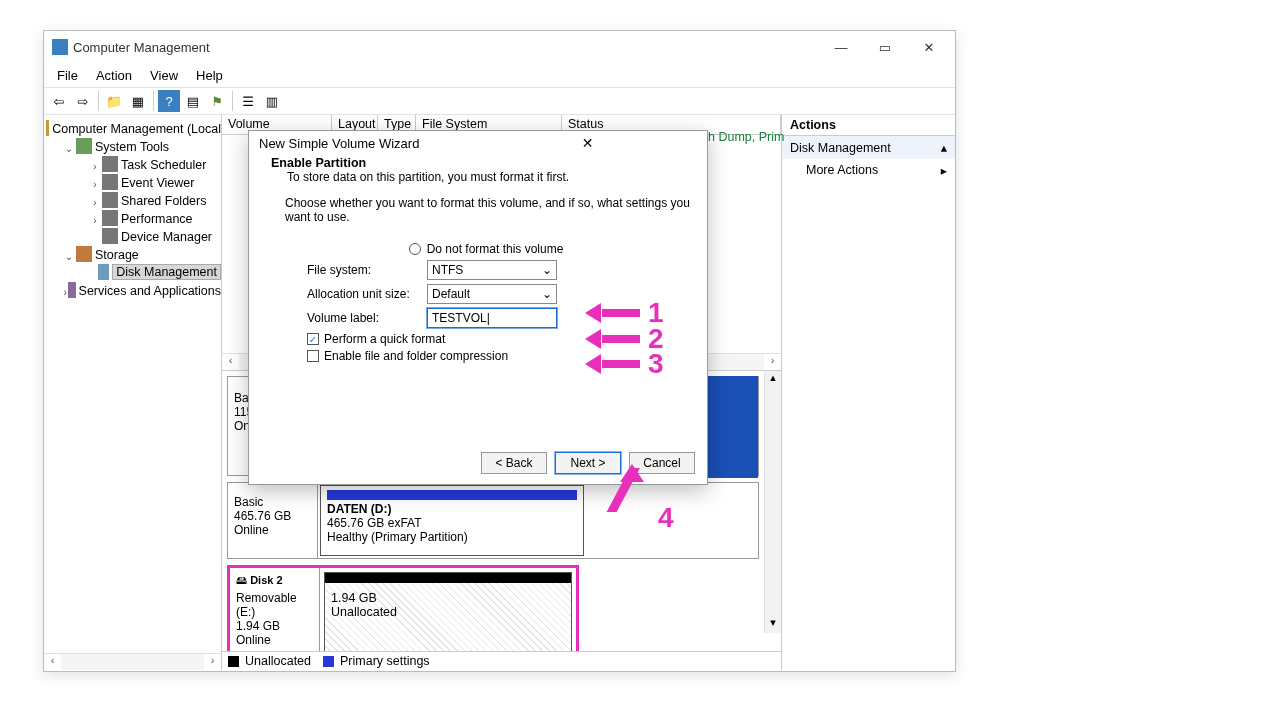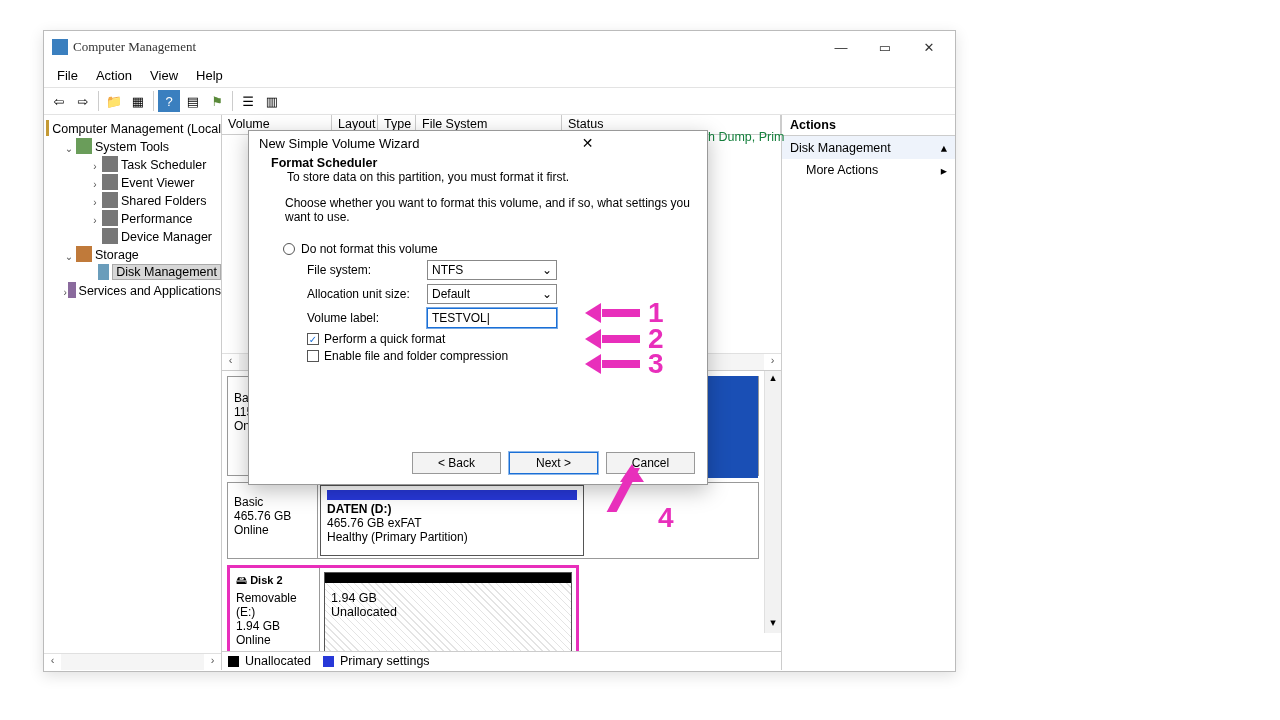--- a/index.html
+++ b/index.html
@@ -1,19 +1,19 @@
 <!DOCTYPE html>
 <html><head>
 <meta charset="utf-8">
 <style>
   * { box-sizing: border-box; font-family: "Segoe UI", Tahoma, sans-serif; }
   body { margin: 0; background: #fff; width: 1280px; height: 720px; position: relative; }
   .main-window { position: absolute; left: 43px; top: 30px; width: 913px; height: 642px; border: 1px solid #bbb; background: #fff; box-shadow: 0 4px 14px rgba(0,0,0,.12); }
   .titlebar { height: 32px; display: flex; align-items: center; padding: 0 4px; font-size: 13px; color: #333; }
-  .titlebar .title { margin-left: 5px; flex: 1; font-family: Liberation Serif, serif; }
+  .titlebar .title { margin-left: 5px; flex: 1; }
   .title-icon { width: 16px; height: 16px; display: inline-block; background: #3a7fbf; margin-left:4px;}
   .winbtns { display: flex; }
   .winbtn { width: 44px; height: 30px; display: flex; align-items: center; justify-content: center; font-size: 13px; color: #333; }
   .menubar { height: 24px; display: flex; align-items: center; padding: 0 4px; font-size: 13px; }
   .menubar span { padding: 2px 9px; }
   .toolbar { height: 28px; display: flex; align-items: center; padding: 0 4px; border-top: 1px solid #e3e3e3; border-bottom: 1px solid #e3e3e3; gap: 2px; }
   .tbtn { width: 22px; height: 22px; border: 1px solid transparent; display: inline-flex; align-items: center; justify-content: center; font-size: 13px; }
   .tsep { width:1px; height: 20px; background:#ccc; margin:0 2px; }
   .body { display: flex; height: calc(100% - 32px - 24px - 28px - 1px); }
   .tree { width: 178px; border-right: 1px solid #ccc; font-size: 12.5px; padding: 3px 0; overflow:hidden; position:relative; }
@@ -61,31 +61,31 @@
   .asec { padding:4px 8px; background:#eef3fb; display:flex; align-items:center; justify-content:space-between;}
   .amore{ padding:4px 8px 4px 24px; display:flex; justify-content:space-between;}
   
   .dialog { position:absolute; left:248px; top:130px; width:460px; height:355px; border:1px solid #999; background:#fff; box-shadow:0 6px 20px rgba(0,0,0,.25); font-size:12px; z-index:20;}
   .dlg-title { padding:4px 10px; font-size:13px; display:flex; align-items:center;}
   .dlg-title span{flex:1;}
   .dlg-close{ width:22px; text-align:center; font-size:14px;}
   .dlg-head { padding:1px 14px 8px 22px;}
   .dlg-head b{font-weight:bold; font-size:12.5px;}
   .dlg-body { padding:8px 18px 2px 34px;}
-  .radio-row{ display:flex; align-items:center; gap:6px; margin:4px 0;}
+  .radio-row{ display:flex; align-items:center; gap:6px; margin:4px 0;justify-content:center;}
   .radio{ width:12px; height:12px; border:1px solid #555; border-radius:50%; display:inline-flex; align-items:center; justify-content:center;}
   .radio.checked::after{content:""; width:6px; height:6px; background:#000; border-radius:50%;}
   .form-row{ display:flex; align-items:center; margin:4px 0 4px 24px;}
   .form-row label{ width:120px;}
   .sel-box, .txt-box{ width:130px; height:20px; border:1px solid #888; font-size:12px; padding:1px 4px; background:#fff; display:flex; align-items:center; justify-content:space-between;}
   .txt-box{ border:1px solid #1a6fd6; box-shadow:0 0 0 1px rgba(26,111,214,.6);}
   .chk-row{ display:flex; align-items:center; gap:5px; margin:3px 0 3px 24px;}
   .chk{ width:12px; height:12px; border:1px solid #555; display:inline-flex; align-items:center; justify-content:center; font-size:10px; color:#1a6fd6;}
   .dlg-btns{ position:absolute; bottom:10px; right:12px; display:flex; gap:8px;}
-  .btn{ width:89px; height:22px; border:1px solid #999; background:#f3f3f3; font-size:12px; display:flex; align-items:center; justify-content:center;}
+  .btn{ width:66px; height:22px; border:1px solid #999; background:#f3f3f3; font-size:12px; display:flex; align-items:center; justify-content:center;}
   .btn.primary{ border:1px solid #1a6fd6; box-shadow:0 0 0 1px rgba(26,111,214,.5);}
   
   .ann { position:absolute; z-index:30; pointer-events:none;}
   .arrow-r { color:#e82fbb; font-weight:700; display:flex; align-items:center;}
   .arrow-r .shaft{ width:38px; height:8px; background:#e82fbb;}
   .arrow-r .head{ width:0;height:0; border-top:10px solid transparent; border-bottom:10px solid transparent; border-right:16px solid #e82fbb; margin-right:1px;}
   .arrow-r .num{ font-size:28px; margin-left:8px;}
   .arrow-d { position:absolute; z-index:30; pointer-events:none;}
   .arrow-d .shaft{ width:10px; height:44px; background:#e82fbb; transform:skewX(-28deg); transform-origin:top left;}
   .arrow-d .head{ width:0;height:0; border-left:12px solid transparent; border-right:12px solid transparent; border-bottom:18px solid #e82fbb; position:absolute; top:-4px; left:-10px;}
@@ -279,21 +279,21 @@
 </div>
 
 <div class="peek">h Dump, Prim</div>
 
 <div class="dialog">
   <div class="dlg-title">
     <span>New Simple Volume Wizard</span>
     <span class="dlg-close">✕</span>
   </div>
   <div class="dlg-head">
-    <b>Format Scheduler</b>
+    <b>Enable Partition</b>
     <div style="padding-left:16px;">To store data on this partition, you must format it first.</div>
   </div>
   <div style="padding:4px 0 6px 36px;">Choose whether you want to format this volume, and if so, what settings you want to use.</div>
   <div class="dlg-body">
     <div class="radio-row">
       <span class="radio"></span>
       <span>Do not format this volume</span>
     </div>
     <div class="form-row">
       <label>File system:</label>

